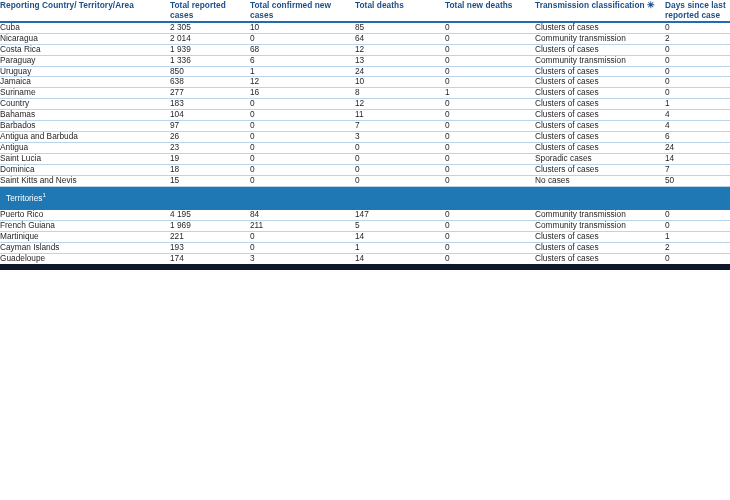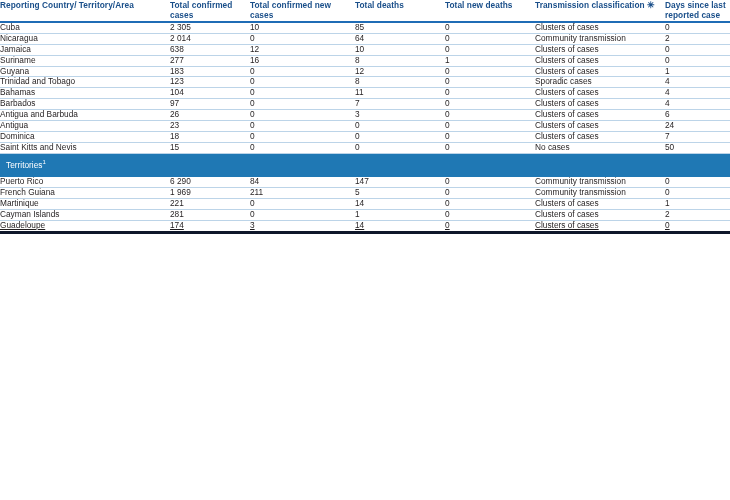--- a/index.html
+++ b/index.html
@@ -67,41 +67,40 @@
     font-size: 8.3px;
     font-weight: normal;
     border-bottom: 1px solid #1f78b4;
     padding: 5px 6px 5px 6px;
   }
   tr.section-row td .sup {
     font-size: 6px;
     vertical-align: super;
   }
   tbody tr:last-child td {
-    border-bottom: 3px solid #0f172a;
-    text-decoration: underline;
+    border-bottom: 6px solid #0f172a;
   }
 </style>
 </head>
 <body>
 
 <table class="data-table">
   <colgroup>
     <col class="c0">
       <col class="c1">
       <col class="c2">
       <col class="c3">
       <col class="c4">
       <col class="c5">
       <col class="c6">
   </colgroup>
   <thead>
     <tr class="header-row">
       <th><span>Reporting Country/ Territory/Area</span></th>
-      <th><span>Total confirmed cases</span></th>
+      <th><span>Total reported cases</span></th>
       <th><span>Total confirmed new cases</span></th>
       <th><span>Total deaths</span></th>
       <th><span>Total new deaths</span></th>
       <th><span>Transmission classification</span> <span class="star">✳</span></th>
       <th><span>Days since last reported case</span></th>
     </tr>
   </thead>
   <tbody id="table-body">
       <tr>
         <td>Cuba</td>
@@ -115,54 +114,72 @@
       <tr>
         <td>Nicaragua</td>
         <td>2 014</td>
         <td>0</td>
         <td>64</td>
         <td>0</td>
         <td>Community transmission</td>
         <td>2</td>
       </tr>
       <tr>
+        <td>Costa Rica</td>
+        <td>1 939</td>
+        <td>68</td>
+        <td>12</td>
+        <td>0</td>
+        <td>Clusters of cases</td>
+        <td>0</td>
+      </tr>
+      <tr>
+        <td>Paraguay</td>
+        <td>1 336</td>
+        <td>6</td>
+        <td>13</td>
+        <td>0</td>
+        <td>Community transmission</td>
+        <td>0</td>
+      </tr>
+      <tr>
+        <td>Uruguay</td>
+        <td>850</td>
+        <td>1</td>
+        <td>24</td>
+        <td>0</td>
+        <td>Clusters of cases</td>
+        <td>0</td>
+      </tr>
+      <tr>
         <td>Jamaica</td>
         <td>638</td>
         <td>12</td>
         <td>10</td>
         <td>0</td>
         <td>Clusters of cases</td>
         <td>0</td>
       </tr>
       <tr>
         <td>Suriname</td>
         <td>277</td>
         <td>16</td>
         <td>8</td>
         <td>1</td>
         <td>Clusters of cases</td>
         <td>0</td>
       </tr>
       <tr>
-        <td>Guyana</td>
+        <td>Country</td>
         <td>183</td>
         <td>0</td>
         <td>12</td>
         <td>0</td>
         <td>Clusters of cases</td>
         <td>1</td>
-      </tr>
-      <tr>
-        <td>Trinidad and Tobago</td>
-        <td>123</td>
-        <td>0</td>
-        <td>8</td>
-        <td>0</td>
-        <td>Sporadic cases</td>
-        <td>4</td>
       </tr>
       <tr>
         <td>Bahamas</td>
         <td>104</td>
         <td>0</td>
         <td>11</td>
         <td>0</td>
         <td>Clusters of cases</td>
         <td>4</td>
       </tr>
@@ -187,20 +204,29 @@
       <tr>
         <td>Antigua</td>
         <td>23</td>
         <td>0</td>
         <td>0</td>
         <td>0</td>
         <td>Clusters of cases</td>
         <td>24</td>
       </tr>
       <tr>
+        <td>Saint Lucia</td>
+        <td>19</td>
+        <td>0</td>
+        <td>0</td>
+        <td>0</td>
+        <td>Sporadic cases</td>
+        <td>14</td>
+      </tr>
+      <tr>
         <td>Dominica</td>
         <td>18</td>
         <td>0</td>
         <td>0</td>
         <td>0</td>
         <td>Clusters of cases</td>
         <td>7</td>
       </tr>
       <tr>
         <td>Saint Kitts and Nevis</td>
@@ -209,21 +235,21 @@
         <td>0</td>
         <td>0</td>
         <td>No cases</td>
         <td>50</td>
       </tr>
       <tr class="section-row">
         <td colspan="7">Territories<span class="sup">1</span></td>
       </tr>
       <tr>
         <td>Puerto Rico</td>
-        <td>6 290</td>
+        <td>4 195</td>
         <td>84</td>
         <td>147</td>
         <td>0</td>
         <td>Community transmission</td>
         <td>0</td>
       </tr>
       <tr>
         <td>French Guiana</td>
         <td>1 969</td>
         <td>211</td>
@@ -236,21 +262,21 @@
         <td>Martinique</td>
         <td>221</td>
         <td>0</td>
         <td>14</td>
         <td>0</td>
         <td>Clusters of cases</td>
         <td>1</td>
       </tr>
       <tr>
         <td>Cayman Islands</td>
-        <td>281</td>
+        <td>193</td>
         <td>0</td>
         <td>1</td>
         <td>0</td>
         <td>Clusters of cases</td>
         <td>2</td>
       </tr>
       <tr>
         <td>Guadeloupe</td>
         <td>174</td>
         <td>3</td>

